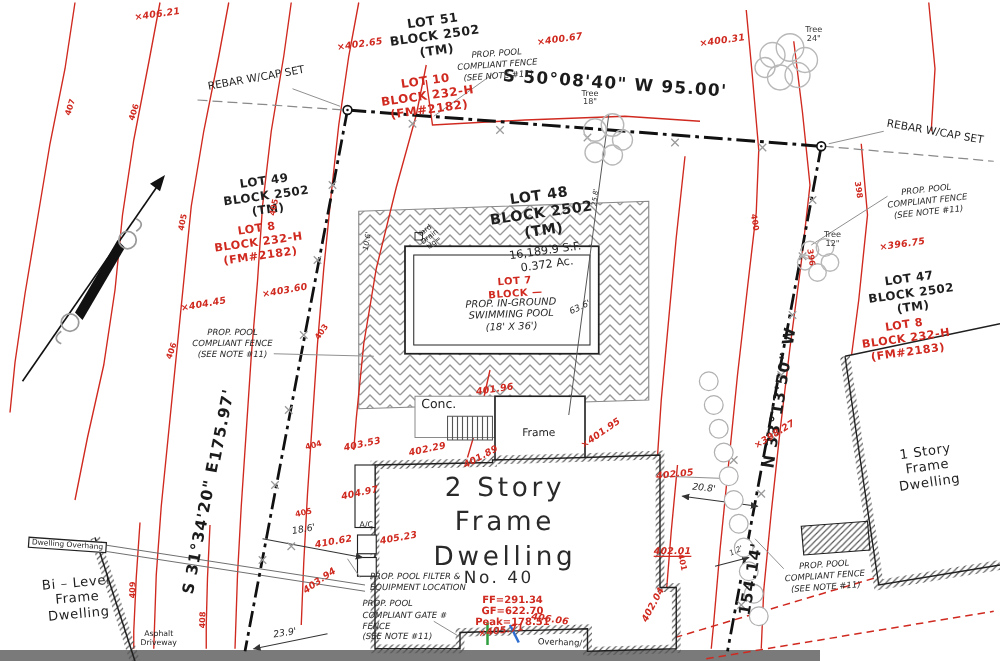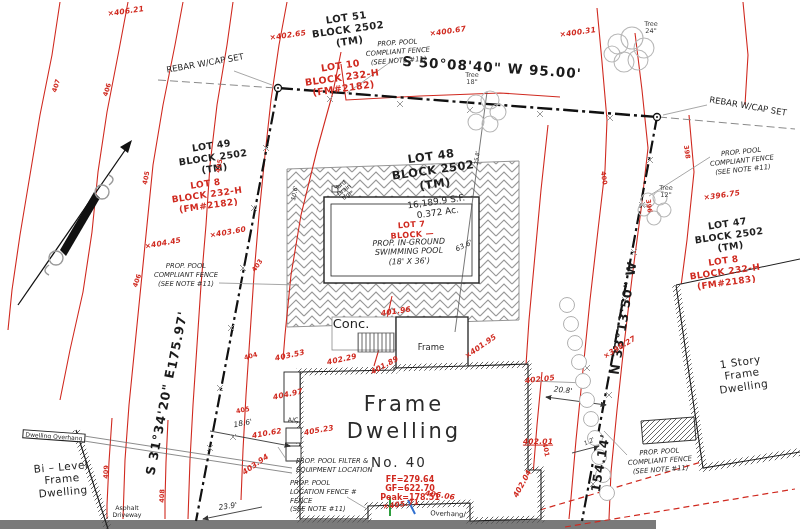--- a/index.html
+++ b/index.html
@@ -298,59 +298,60 @@
   <div>PROP. POOL</div>
   <div>COMPLIANT FENCE</div>
   <div>(SEE NOTE #11)</div>
 </div>
 <div class="l note" style="left:296px;top:457px;">
   <div>PROP. POOL FILTER &amp;</div>
   <div>EQUIPMENT LOCATION</div>
 </div>
 <div class="l note" style="left:290px;top:479px;">
   <div>PROP. POOL</div>
-  <div>LOCATION FENCE #</div>
+  <div>COMPLIANT GATE #</div>
   <div>FENCE</div>
   <div>(SEE NOTE #11)</div>
 </div>
 
 <div class="l c it" style="left:409px;top:252px;font-size:8px;color:#2a2a2a;transform:translate(-50%,-50%) rotate(-2deg);">
   <div>PROP. IN-GROUND</div>
   <div>SWIMMING POOL</div>
   <div>(18' X 36')</div>
 </div>
 
 <div class="l c" style="left:404px;top:418px;font-size:21px;letter-spacing:3px;color:#2a2a2a;line-height:1.3;transform:translate(-50%,-50%);">
+  <div>2 Story</div>
   <div>Frame</div>
   <div>Dwelling</div>
 </div>
 <div class="l c" style="left:399px;top:463px;font-size:13.5px;letter-spacing:2px;color:#2a2a2a;transform:translate(-50%,-50%);">No. 40</div>
 <div class="l c red" style="left:410px;top:489px;font-size:8px;font-weight:700;line-height:1.15;transform:translate(-50%,-50%);">
-  <div>FF=279.64</div>
+  <div>FF=291.34</div>
   <div>GF=622.70</div>
   <div>Peak=178.51</div>
 </div>
 <div class="l c" style="left:742px;top:374px;font-size:10.5px;letter-spacing:.5px;transform:translate(-50%,-50%) rotate(-8deg);">
   <div>1 Story</div>
   <div>Frame</div>
   <div>Dwelling</div>
 </div>
 <div class="l c" style="left:62px;top:479px;font-size:10.5px;letter-spacing:.5px;transform:translate(-50%,-50%) rotate(-5deg);">
   <div>Bi – Level</div>
   <div>Frame</div>
   <div>Dwelling</div>
 </div>
 <div class="l" style="left:54px;top:436px;font-size:6px;border:1px solid #222;padding:0 2px;background:#fff;transform:translate(-50%,-50%) rotate(4deg);">Dwelling Overhang</div>
 <div class="l" style="left:448px;top:514px;font-size:6.8px;transform:translate(-50%,-50%) rotate(2deg);">Overhang/</div>
 <div class="l c" style="left:127px;top:511px;font-size:6.2px;transform:translate(-50%,-50%);">
   <div>Asphalt</div>
   <div>Driveway</div>
 </div>
 
-<div class="l" style="left:351px;top:324px;font-size:13px;transform:translate(-50%,-50%);">Conc.</div>
+<div class="l" style="left:351px;top:324px;font-size:10px;transform:translate(-50%,-50%);">Conc.</div>
 <div class="l" style="left:431px;top:347px;font-size:8.5px;transform:translate(-50%,-50%);">Frame</div>
 <div class="l" style="left:293px;top:420px;font-size:6.2px;transform:translate(-50%,-50%);">A/C</div>
 <div class="l c" style="left:344px;top:190px;font-size:5.8px;line-height:1.05;transform:translate(-50%,-50%) rotate(-38deg);">
   <div>Yard</div>
   <div>Drain</div>
   <div>t/g=</div>
 </div>
 <div class="l c tree" style="left:472px;top:79px;transform:translate(-50%,-50%);">
   <div>Tree</div>
   <div>18"</div>

